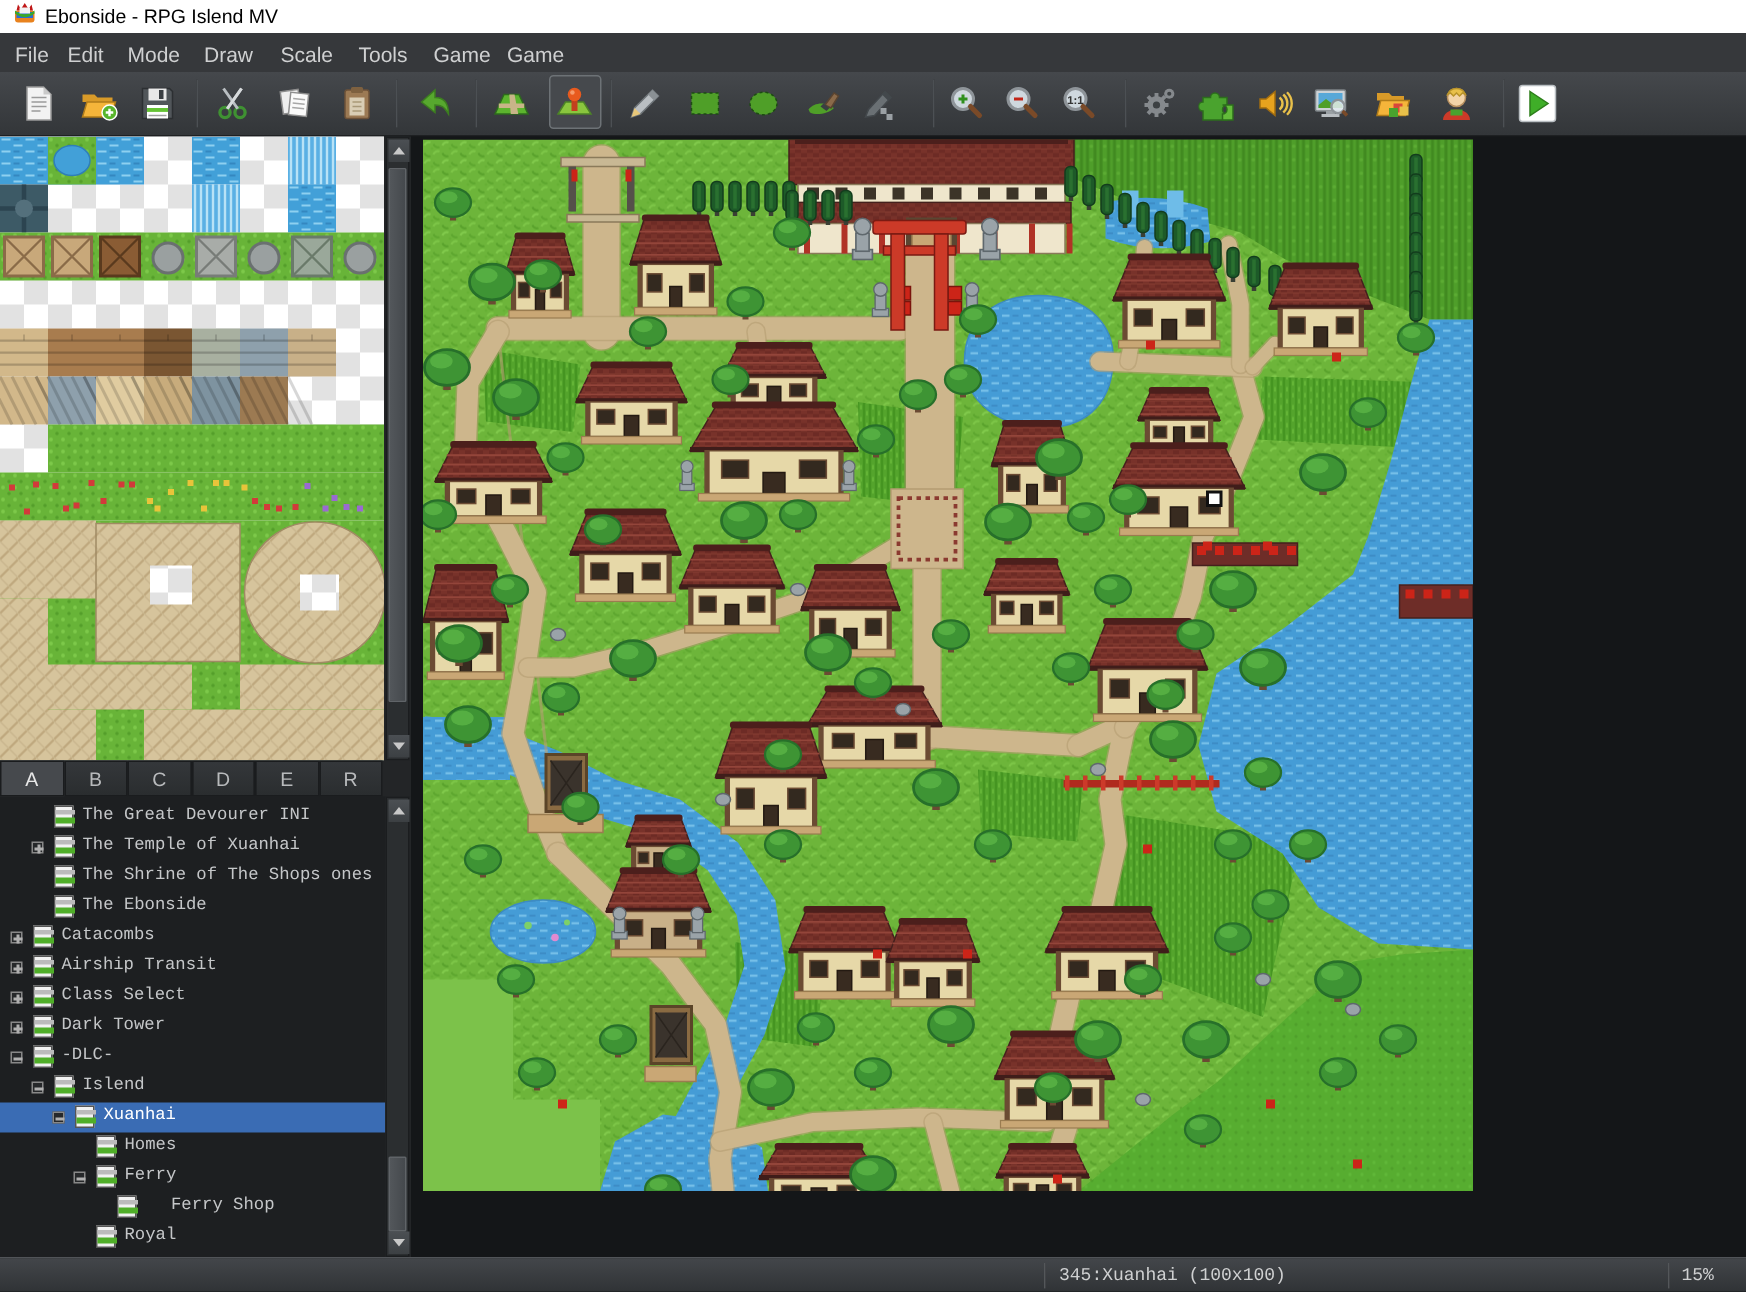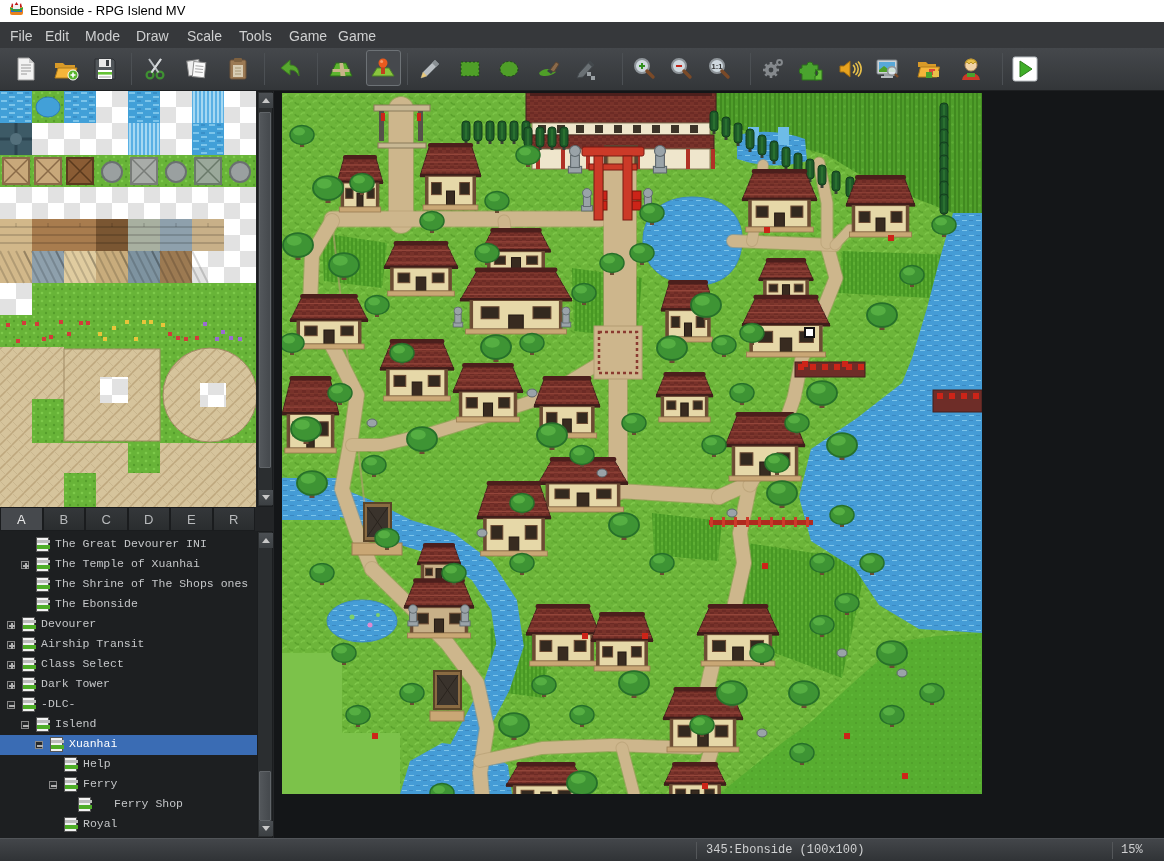--- a/index.html
+++ b/index.html
@@ -430,21 +430,21 @@
       </div>
       <div style="position:absolute;left:55px;top:66px;font:11.5px 'Liberation Mono',monospace;color:#c4c6c8;white-space:nowrap">The Ebonside</div>
       <div style="position:absolute;left:7px;top:90px;width:8px;height:8px;background:#26282a;border:1px solid #888">
         <div style="position:absolute;left:1px;top:3px;width:6px;height:2px;background:#b0b0b0"></div>
         <div style="position:absolute;left:3px;top:1px;width:2px;height:6px;background:#b0b0b0"></div>
       </div>
       <div style="position:absolute;left:22px;top:86px;width:13px;height:15px;background:#f2f2f2;border:1px solid #555">
 <div style="position:absolute;left:0;top:2px;width:13px;height:3px;background:#bbb"></div>
 <div style="position:absolute;left:0;top:7px;width:13px;height:4px;background:#4fae28"></div>
       </div>
-      <div style="position:absolute;left:41px;top:86px;font:11.5px 'Liberation Mono',monospace;color:#c4c6c8;white-space:nowrap">Devourer</div>
+      <div style="position:absolute;left:41px;top:86px;font:11.5px 'Liberation Mono',monospace;color:#c4c6c8;white-space:nowrap">Catacombs</div>
       <div style="position:absolute;left:7px;top:110px;width:8px;height:8px;background:#26282a;border:1px solid #888">
         <div style="position:absolute;left:1px;top:3px;width:6px;height:2px;background:#b0b0b0"></div>
         <div style="position:absolute;left:3px;top:1px;width:2px;height:6px;background:#b0b0b0"></div>
       </div>
       <div style="position:absolute;left:22px;top:106px;width:13px;height:15px;background:#f2f2f2;border:1px solid #555">
 <div style="position:absolute;left:0;top:2px;width:13px;height:3px;background:#bbb"></div>
 <div style="position:absolute;left:0;top:7px;width:13px;height:4px;background:#4fae28"></div>
       </div>
       <div style="position:absolute;left:41px;top:106px;font:11.5px 'Liberation Mono',monospace;color:#c4c6c8;white-space:nowrap">Airship Transit</div>
       <div style="position:absolute;left:7px;top:130px;width:8px;height:8px;background:#26282a;border:1px solid #888">
@@ -487,21 +487,21 @@
       </div>
       <div style="position:absolute;left:50px;top:206px;width:13px;height:15px;background:#f2f2f2;border:1px solid #555">
 <div style="position:absolute;left:0;top:2px;width:13px;height:3px;background:#bbb"></div>
 <div style="position:absolute;left:0;top:7px;width:13px;height:4px;background:#4fae28"></div>
       </div>
       <div style="position:absolute;left:69px;top:206px;font:11.5px 'Liberation Mono',monospace;color:#ffffff;white-space:nowrap">Xuanhai</div>
       <div style="position:absolute;left:64px;top:226px;width:13px;height:15px;background:#f2f2f2;border:1px solid #555">
 <div style="position:absolute;left:0;top:2px;width:13px;height:3px;background:#bbb"></div>
 <div style="position:absolute;left:0;top:7px;width:13px;height:4px;background:#4fae28"></div>
       </div>
-      <div style="position:absolute;left:83px;top:226px;font:11.5px 'Liberation Mono',monospace;color:#c4c6c8;white-space:nowrap">Help</div>
+      <div style="position:absolute;left:83px;top:226px;font:11.5px 'Liberation Mono',monospace;color:#c4c6c8;white-space:nowrap">Homes</div>
       <div style="position:absolute;left:49px;top:250px;width:8px;height:8px;background:#26282a;border:1px solid #888">
         <div style="position:absolute;left:1px;top:3px;width:6px;height:2px;background:#b0b0b0"></div>
       </div>
       <div style="position:absolute;left:64px;top:246px;width:13px;height:15px;background:#f2f2f2;border:1px solid #555">
 <div style="position:absolute;left:0;top:2px;width:13px;height:3px;background:#bbb"></div>
 <div style="position:absolute;left:0;top:7px;width:13px;height:4px;background:#4fae28"></div>
       </div>
       <div style="position:absolute;left:83px;top:246px;font:11.5px 'Liberation Mono',monospace;color:#c4c6c8;white-space:nowrap">Ferry</div>
       <div style="position:absolute;left:78px;top:266px;width:13px;height:15px;background:#f2f2f2;border:1px solid #555">
 <div style="position:absolute;left:0;top:2px;width:13px;height:3px;background:#bbb"></div>
@@ -1620,16 +1620,16 @@
     <rect x="360" y="540" width="6" height="6" fill="#cc2418"></rect>
     <rect x="620" y="680" width="6" height="6" fill="#cc2418"></rect>
     <rect x="90" y="640" width="6" height="6" fill="#cc2418"></rect>
     <rect x="420" y="690" width="6" height="6" fill="#cc2418"></rect>
     <rect x="562" y="640" width="6" height="6" fill="#cc2418"></rect>
     <rect x="523" y="235" width="9" height="9" fill="#fff" stroke="#111" stroke-width="2"></rect>
   </svg>
 
 <div class="abs" style="left:0;top:838px;width:1164px;height:23px;background:linear-gradient(#43464a,#303336);border-top:1px solid #515458">
   <div class="abs" style="left:696px;top:3px;width:1px;height:17px;background:#26282a;border-right:1px solid #54575a"></div>
-  <span class="abs" style="left:706px;top:4px;font:12px 'Liberation Mono',monospace;color:#cfd0d1">345:Ebonside (100x100)</span>
+  <span class="abs" style="left:706px;top:4px;font:12px 'Liberation Mono',monospace;color:#cfd0d1">345:Xuanhai (100x100)</span>
   <div class="abs" style="left:1112px;top:3px;width:1px;height:17px;background:#26282a;border-right:1px solid #54575a"></div>
   <span class="abs" style="left:1121px;top:4px;font:12px 'Liberation Mono',monospace;color:#cfd0d1">15%</span>
 </div>
 
 </body></html>

